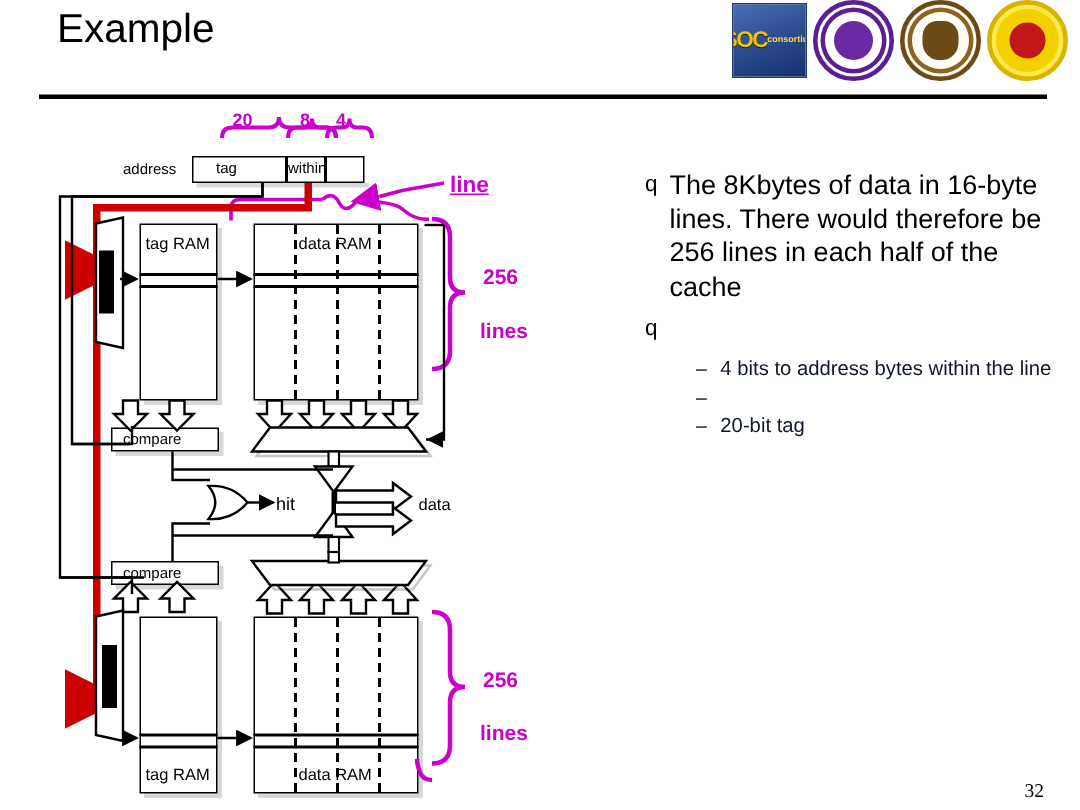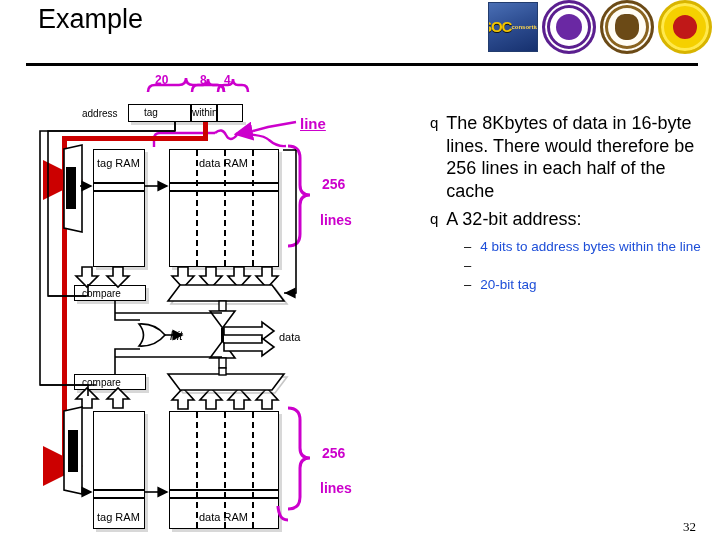--- a/index.html
+++ b/index.html
@@ -48,21 +48,21 @@
   .dash-v{position:absolute;border-left:2px dashed #000;}
   svg.ov{position:absolute;left:0;top:0;width:720px;height:540px;pointer-events:none;overflow:visible;}
 
   
   #bullets{position:absolute;left:430px;top:112px;width:272px;}
   .b1{display:flex;align-items:flex-start;margin-bottom:6px;}
   .b1 .mark{font-size:15px;line-height:22px;margin-right:8px;color:#000;}
   .b1 .txt{font-size:18px;line-height:22.5px;color:#000;}
   .b2{display:flex;align-items:flex-start;margin-left:34px;}
   .b2 .mark{font-size:13px;line-height:19px;margin-right:9px;color:#000;}
-  .b2 .txt{font-size:13.5px;line-height:19px;color:#1d4ed8;}
+  .b2 .txt{font-size:13.5px;line-height:19px;color:#0f172a;}
 
   
   #footer-text{
     position:absolute;left:288px;top:518px;font-family:"Liberation Serif",serif;
     font-weight:bold;font-size:14px;color:#000;
   }
   #page-num{position:absolute;left:683px;top:519px;font-family:"Liberation Serif",serif;font-size:13px;color:#000;}
 </style>
 </head>
 <body>
@@ -124,21 +124,21 @@
   <div class="dash-v" style="left:224px;top:150px;height:116px;"></div>
   <div class="dash-v" style="left:252px;top:150px;height:116px;"></div>
   <div class="lbl" style="left:199px;top:157px;font-size:11px;">data RAM</div>
 
   <div class="shadow" style="left:77px;top:288px;width:72px;height:16px;"></div>
   <div class="box" style="left:74px;top:285px;width:72px;height:16px;"></div>
   <div class="lbl" style="left:82px;top:288px;font-size:10px;">compare</div>
 
   <div class="lbl" style="left:211px;top:289px;font-size:10px;">mux</div>
 
-  <div class="lbl" style="left:170px;top:329px;font-size:12px;font-style:italic;">hit</div>
+  <div class="lbl" style="left:184px;top:329px;font-size:12px;">hit</div>
   <div class="lbl" style="left:279px;top:331px;font-size:11px;">data</div>
 
   <div class="shadow" style="left:77px;top:377px;width:72px;height:16px;"></div>
   <div class="box" style="left:74px;top:374px;width:72px;height:16px;"></div>
   <div class="lbl" style="left:82px;top:377px;font-size:10px;">compare</div>
 
   <div class="lbl" style="left:211px;top:378px;font-size:10px;">mux</div>
 
   <div class="lbl" style="left:70px;top:435px;font-size:9px;writing-mode:vertical-rl;">decode</div>
 
@@ -280,21 +280,20 @@
     <path d="M48,296 L88,296 L88,284" fill="none" stroke="#000" stroke-width="1.6"></path>
   </svg>
 
   <div id="bullets">
     <div class="b1">
       <span class="mark">q</span>
       <span class="txt">The 8Kbytes of data in 16-byte lines. There would therefore be 256 lines in each half of the cache</span>
     </div>
     <div class="b1">
       <span class="mark">q</span>
-      <span class="txt">A 32-bit address:</span>
     </div>
     <div class="b2">
       <span class="mark">–</span>
       <span class="txt">4 bits to address bytes within the line</span>
     </div>
     <div class="b2">
       <span class="mark">–</span>
     </div>
     <div class="b2">
       <span class="mark">–</span>

